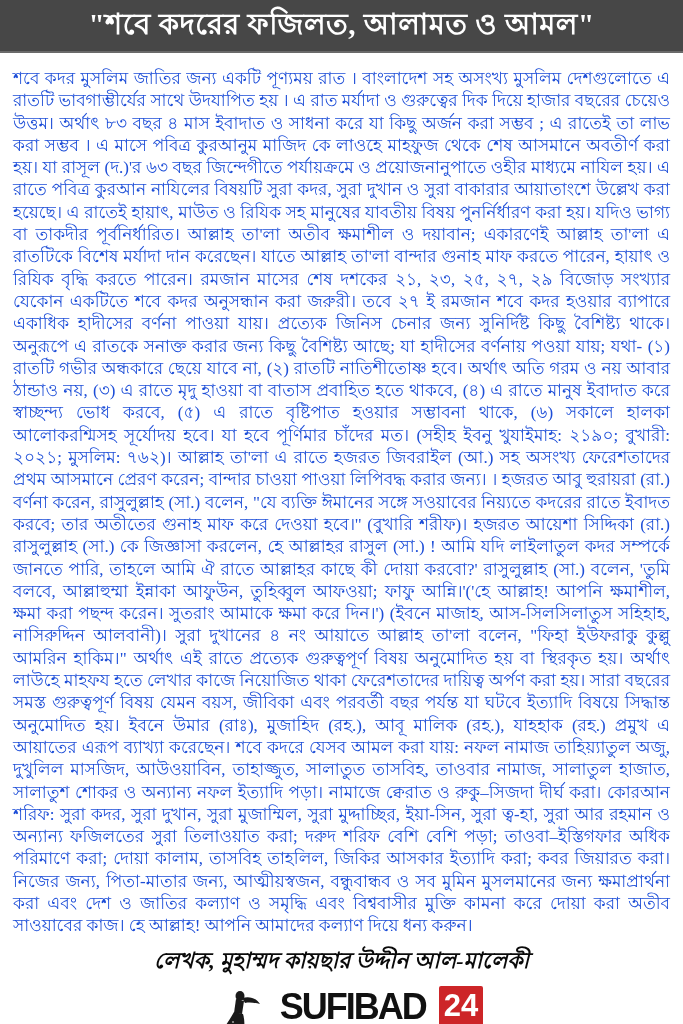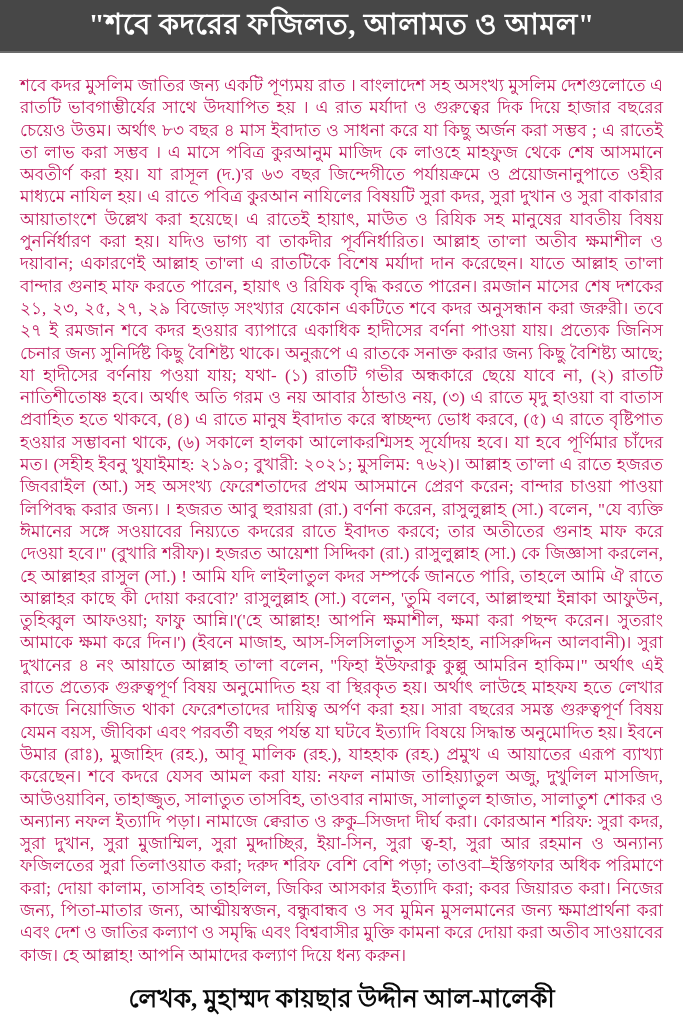--- a/index.html
+++ b/index.html
@@ -28,31 +28,32 @@
     font-size: 29px;
     font-weight: bold;
     letter-spacing: 0.5px;
     font-family: "Liberation Serif", serif;
     white-space: nowrap;
   }
   .body-text {
     padding: 10px 8px 0 8px;
   }
   .body-text p {
-    margin: 12px;
+    margin: 5px;
     font-size: 17px;
     line-height: 22.3px;
     text-align: justify;
-    color: #be185d;
+    color: #1d4ed8;
   }
   .author {
     text-align: center;
-    font-size: 25px;
+    font-size: 22px;
     font-weight: bold;
     color: #0a0a0a;
+    font-style: italic;
   }
   .logo {
     margin-top: 6px;
     display: flex;
     align-items: flex-start;
     justify-content: center;
     gap: 2px;
     position: relative;
   }
   .logo-icon {

